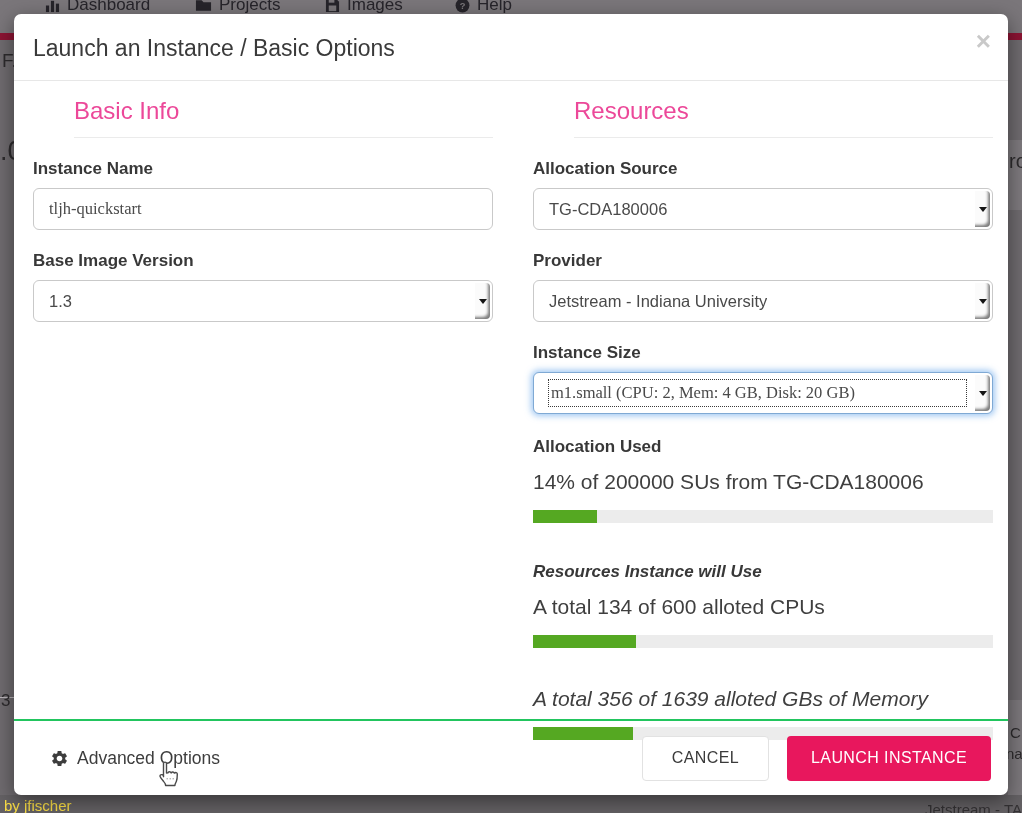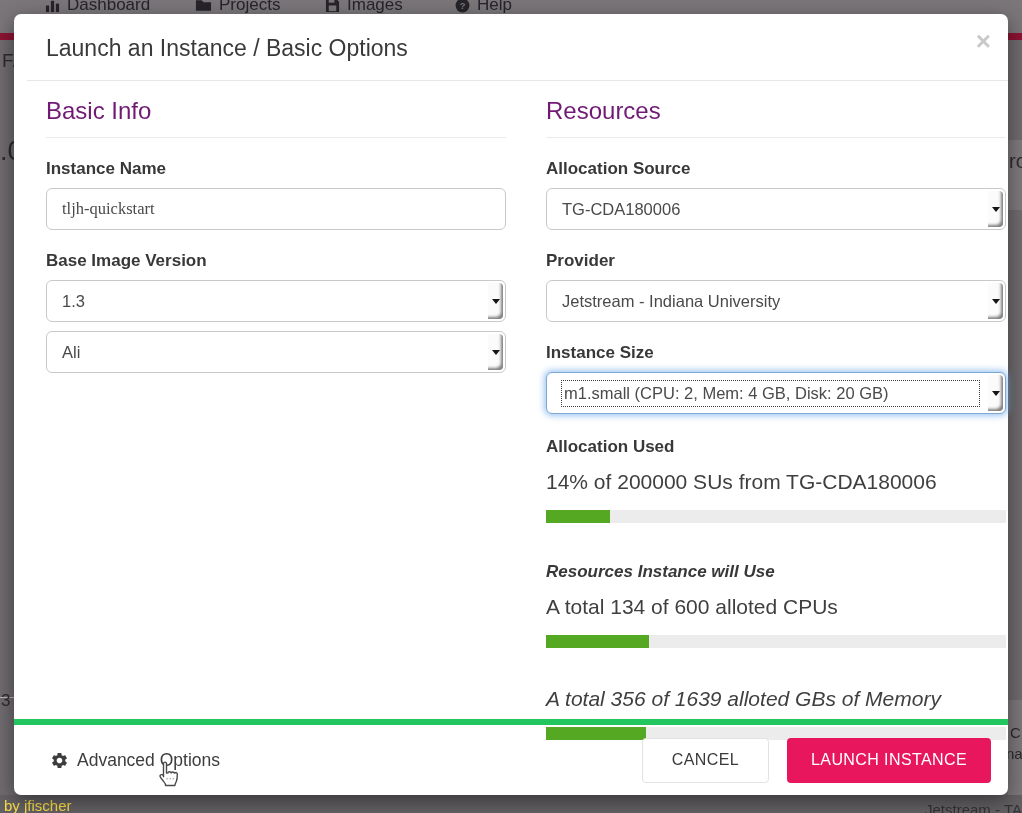--- a/index.html
+++ b/index.html
@@ -24,55 +24,55 @@
   .frag-dot0 { left:0; top:136px; font-size:27px; }
   .frag-ro { left:1009px; top:150px; font-size:20px; }
   .frag-3h { left:1px; top:691px; font-size:17px; width:13px; overflow:hidden; }
   .frag-c { left:1010px; top:724px; font-size:15px; }
   .frag-na { left:1006px; top:745px; font-size:15px; }
   .frag-byjf { left:4px; top:797px; font-size:15px; color:#fde047; }
   .frag-tacc { left:925px; top:801px; font-size:15px; color:#343234; }
 
   
   .modal { position:absolute; left:14px; top:14px; width:994px; height:781px; background:#fff;
-    border-radius:7px; box-shadow:0 6px 20px rgba(0,0,0,.45); color:#3b3b3b;padding-left:13px; }
+    border-radius:7px; box-shadow:0 6px 20px rgba(0,0,0,.45); color:#3b3b3b; }
   .modal-header { position:relative; padding:21px 24px 18px 19px; border-bottom:1px solid #e7e7e7; }
   .modal-title { font-size:23px; font-weight:400; color:#3a3a3a; }
   .modal-close { position:absolute; right:17px; top:14px; font-size:26px; font-weight:bold;
     color:#c9c9c9; background:none; border:none; cursor:pointer; line-height:1;
     font-family:"Liberation Sans", sans-serif; }
 
   .modal-body { display:flex; gap:40px; padding:16px 19px 0 19px; }
   .col { width:460px; flex:none; }
 
-  .section-heading { font-size:24px; font-weight:400; color:#701a75;
-    padding-bottom:12px; border-bottom:1px solid #ebebeb; margin-bottom:4px; }
+  .section-heading { font-size:24px; font-weight:400; color:#ec4899;
+    padding-bottom:12px; border-bottom:1px solid #ebebeb; margin-bottom:4px;margin-left:41px; }
 
   .field-label { font-size:17px; font-weight:bold; color:#383838; margin-top:21px; }
   .text-input, .sel { margin-top:9px; width:100%; height:42px; background:#fff;
     border:1px solid #c9c9c9; border-radius:6px; font-size:16.5px; color:#4a4a4a; }
   .text-input { padding:0 15px; outline:none; font-family:Liberation Serif, serif; }
   .sel { position:relative; display:flex; align-items:center; padding:0 26px 0 15px; cursor:pointer; }
   .sel-val { white-space:nowrap; overflow:hidden; }
   .sel-arrow { position:absolute; top:2px; right:2px; bottom:2px; width:15px; border-radius:0 4px 4px 0;
     background:#fbfbfb; display:flex; align-items:center; justify-content:center;
     box-shadow: inset -3px -3px 3px -1px rgba(0,0,0,.5); }
   .sel-arrow::after { content:""; width:0; height:0; border:4px solid transparent;
     border-top:5px solid #151515; margin-top:5px; }
   .sel.focused { border-color:#7fa9d4; box-shadow:0 0 6px 2px rgba(110,170,235,.65); }
-  .sel.focused .sel-val { flex:1; outline:1px dotted #3a3a3a; padding:3px 2px; }
+  .sel.focused .sel-val { flex:1; outline:1px dotted #3a3a3a; padding:3px 2px;font-family:Liberation Serif, serif; }
 
   .sub-heading { font-size:17px; font-weight:bold; color:#383838; margin-top:23px; }
   .sub-text { font-size:21px; color:#3f3f3f; margin-top:13px; }
   .progress { margin-top:16px; width:100%; height:13px; background:#ececec; }
   .progress-fill { height:100%; background:#55a822; }
   .gap-lg { margin-top:39px;font-style:italic; }
 
   .modal-footer { position:absolute; left:0; right:0; bottom:0; height:76px;
-    border-top:6px solid #22c55e; display:flex; align-items:center; padding:0 17px 0 36px; }
+    border-top:2px solid #22c55e; display:flex; align-items:center; padding:0 17px 0 36px; }
   .adv-opts { display:flex; align-items:center; gap:8px; font-size:17.5px; color:#3d3d3d; cursor:pointer; }
   .footer-spacer { flex:1; }
   .btn { height:45px; border-radius:4px; font-size:16px; letter-spacing:.4px; cursor:pointer;
     font-family:"Liberation Sans", sans-serif; }
   .btn-cancel { background:#fff; border:1px solid #e2e2e2; color:#3a3a3a; padding:0 29px; }
   .btn-launch { background:#e8175d; border:none; color:#fff; padding:0 24px; margin-left:18px; }
 
   .hand-cursor { position:absolute; left:139px; top:744px; width:28px; height:32px; pointer-events:none; }
 </style>
 </head>
@@ -141,24 +141,20 @@
 
       <div class="field-label">Instance Name</div>
       <input class="text-input" type="text" value="tljh-quickstart" style="">
 
       <div class="field-label">Base Image Version</div>
       <div class="sel">
         <span class="sel-val">1.3</span>
         <span class="sel-arrow"></span>
       </div>
 
-      <div class="sel">
-        <span class="sel-val">Ali</span>
-        <span class="sel-arrow"></span>
-      </div>
     </div>
 
     <div class="col">
       <div class="section-heading">Resources</div>
 
       <div class="field-label">Allocation Source</div>
       <div class="sel">
         <span class="sel-val">TG-CDA180006</span>
         <span class="sel-arrow"></span>
       </div>

